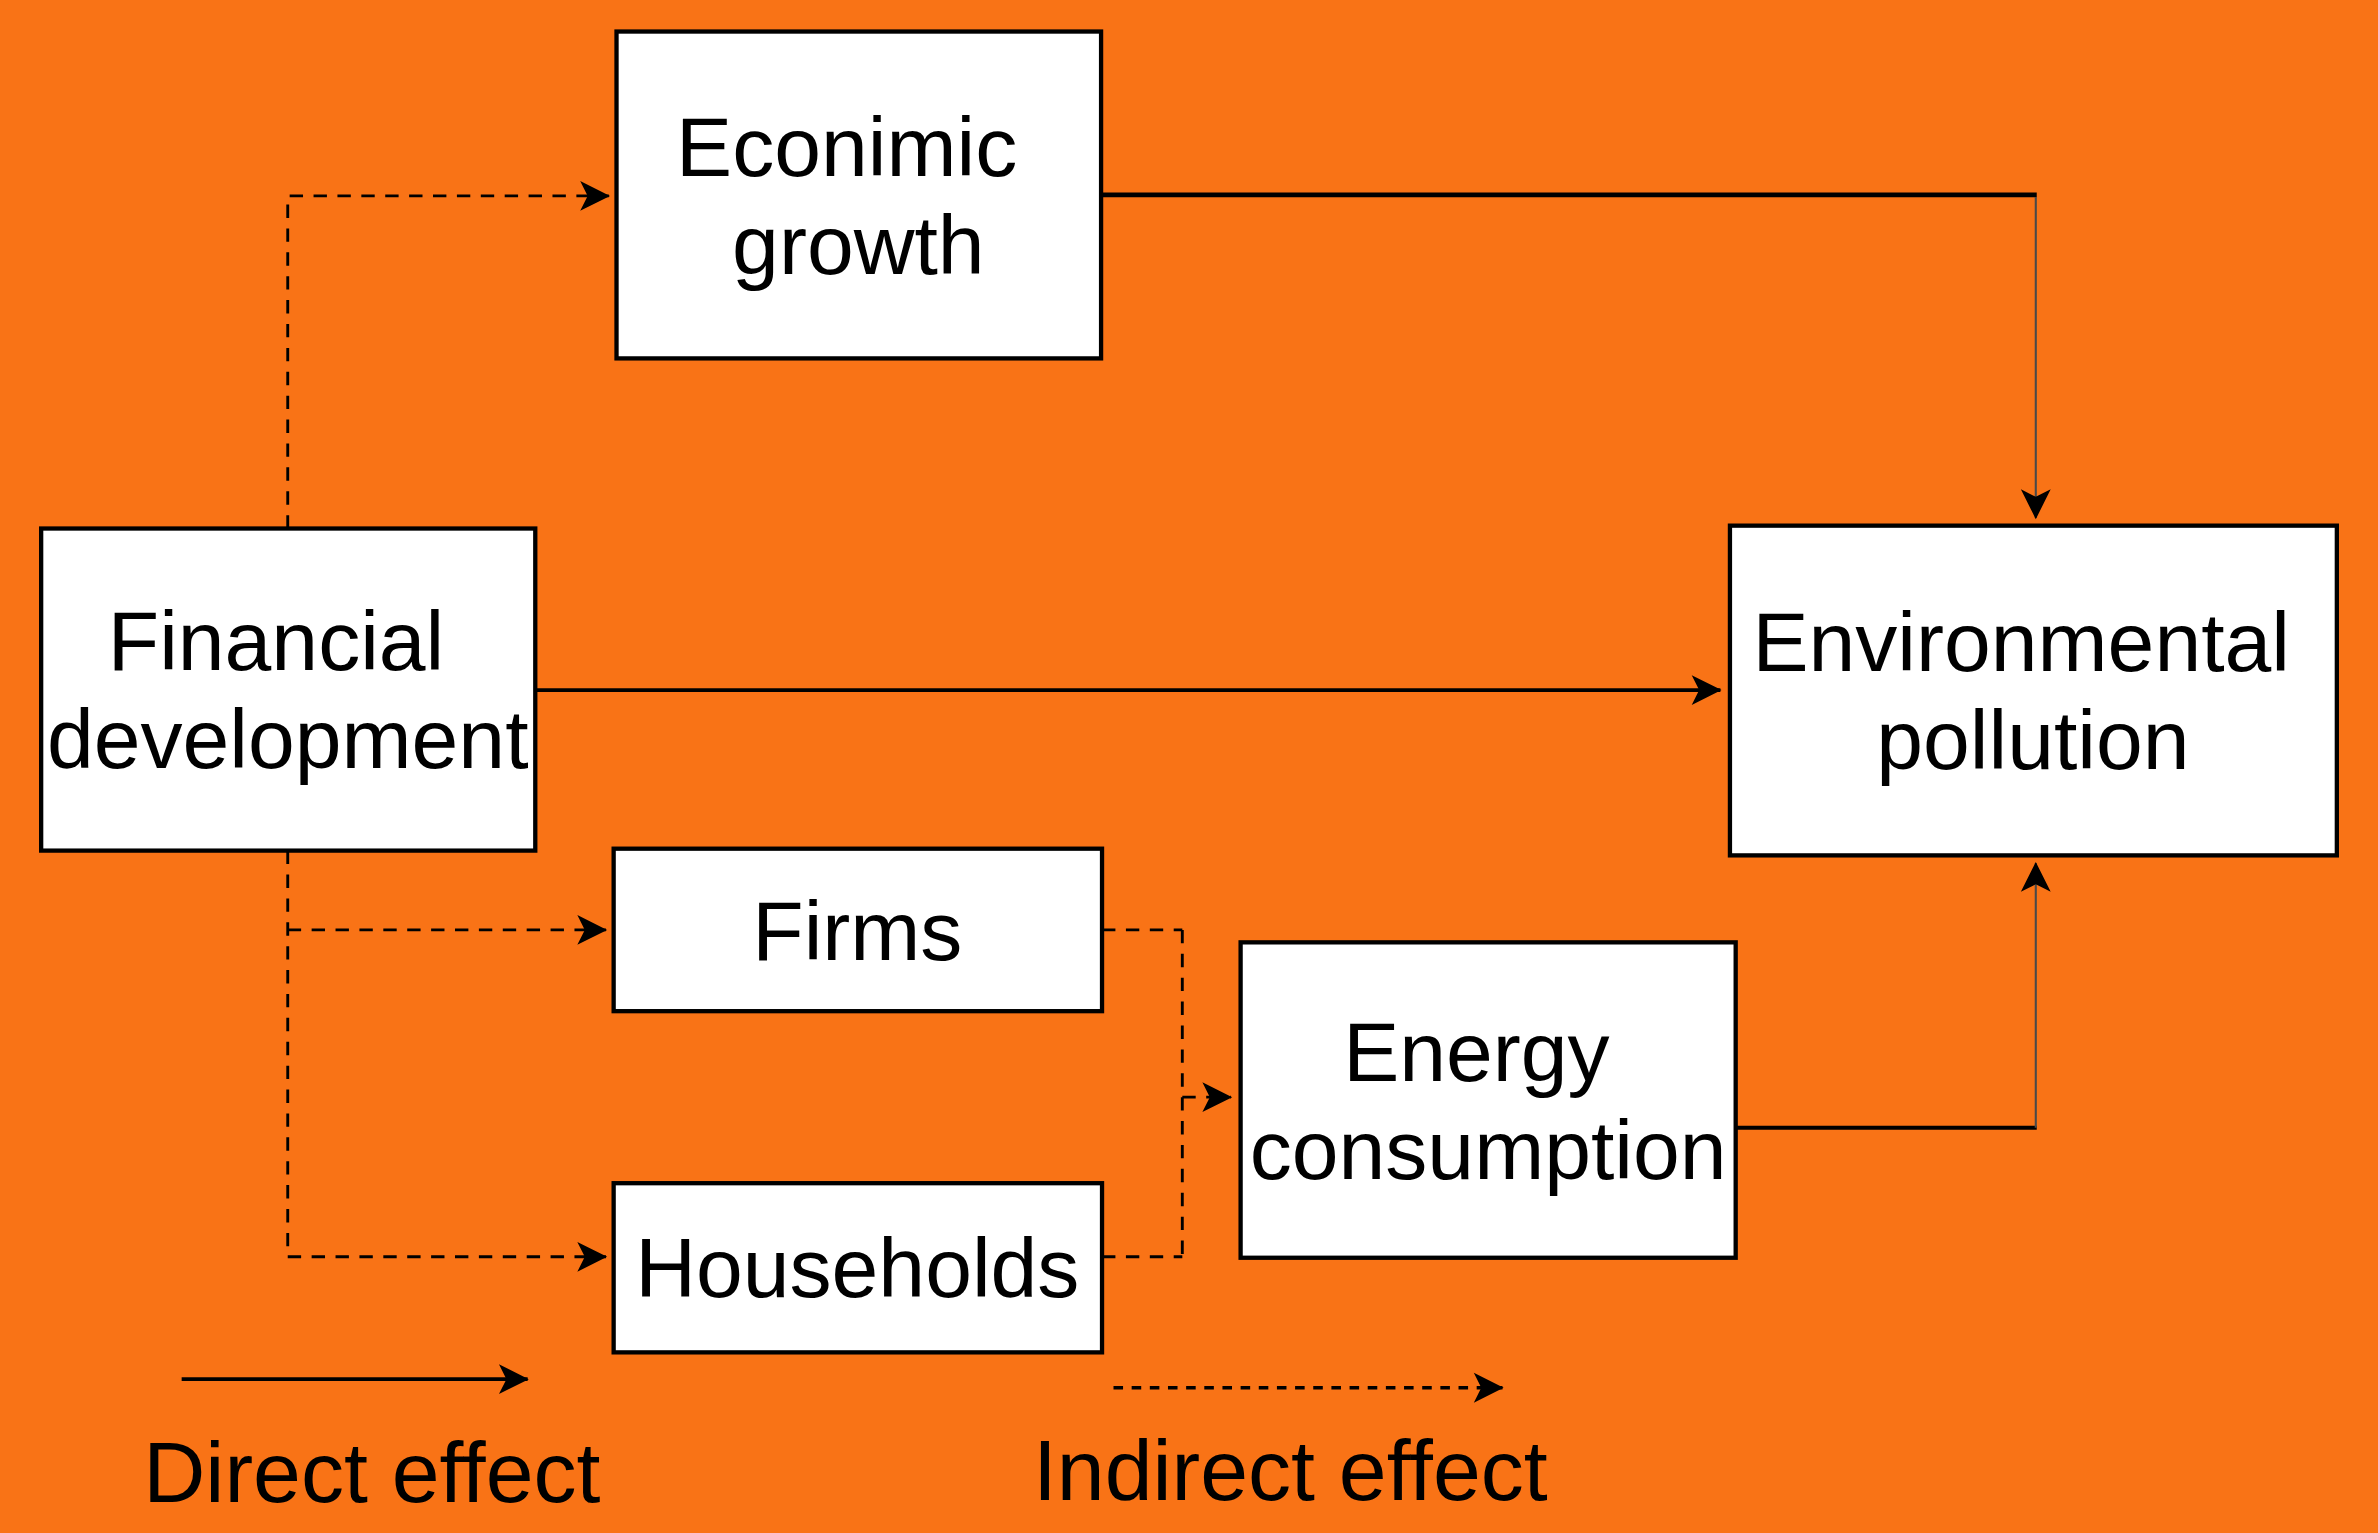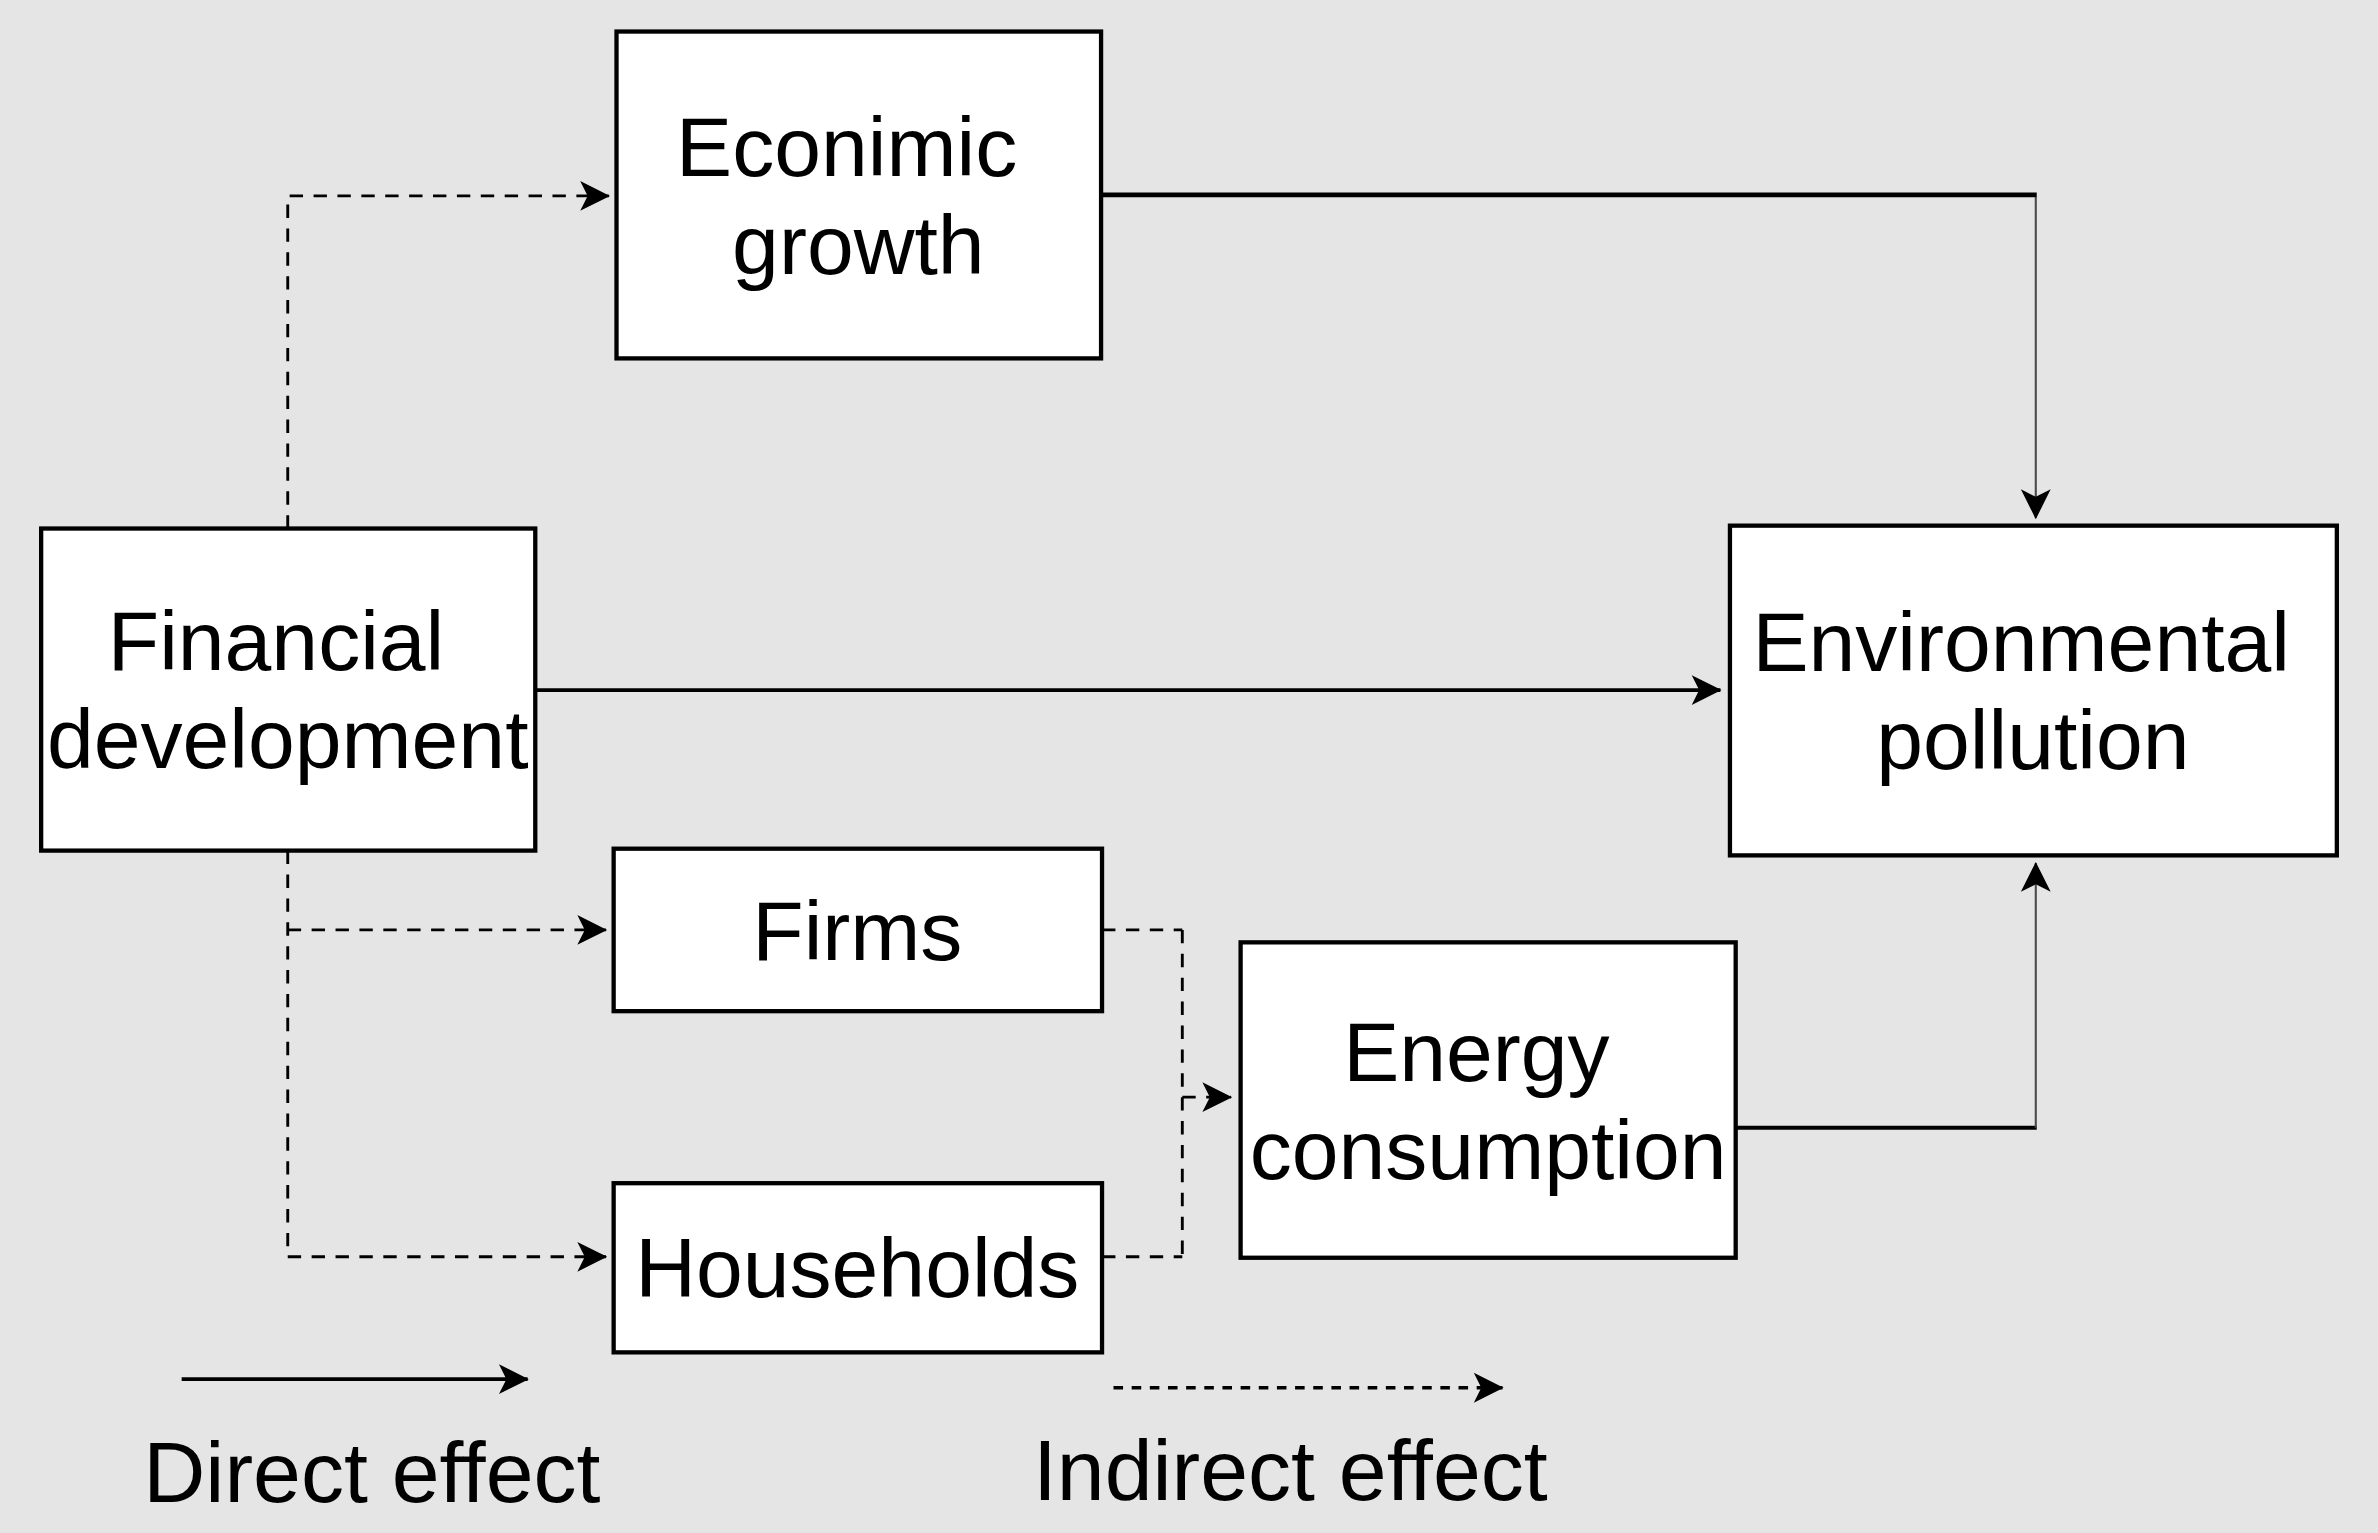--- a/index.html
+++ b/index.html
@@ -4,21 +4,21 @@
 <style>
   html, body {
     margin: 0;
     padding: 0;
     background: #ffffff;
   }
   .canvas {
     position: relative;
     width: 2378px;
     height: 1533px;
-    background: #e5e5e5;
+    background: #f97316;
     font-family: "Liberation Sans", "DejaVu Sans", sans-serif;
   }
   svg { display: block; }
   .node-box {
     fill: #ffffff;
     stroke: #000000;
     stroke-width: 4.5;
   }
   .node-label {
     fill: #000000;

